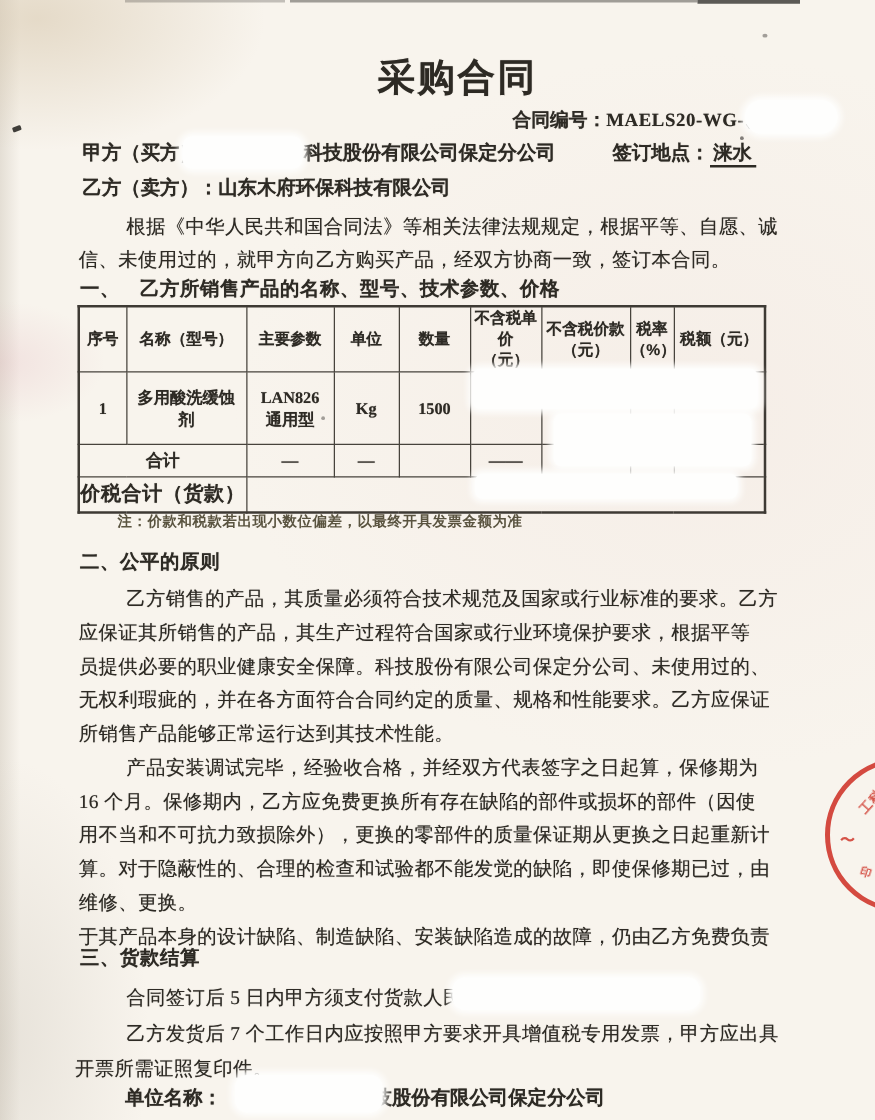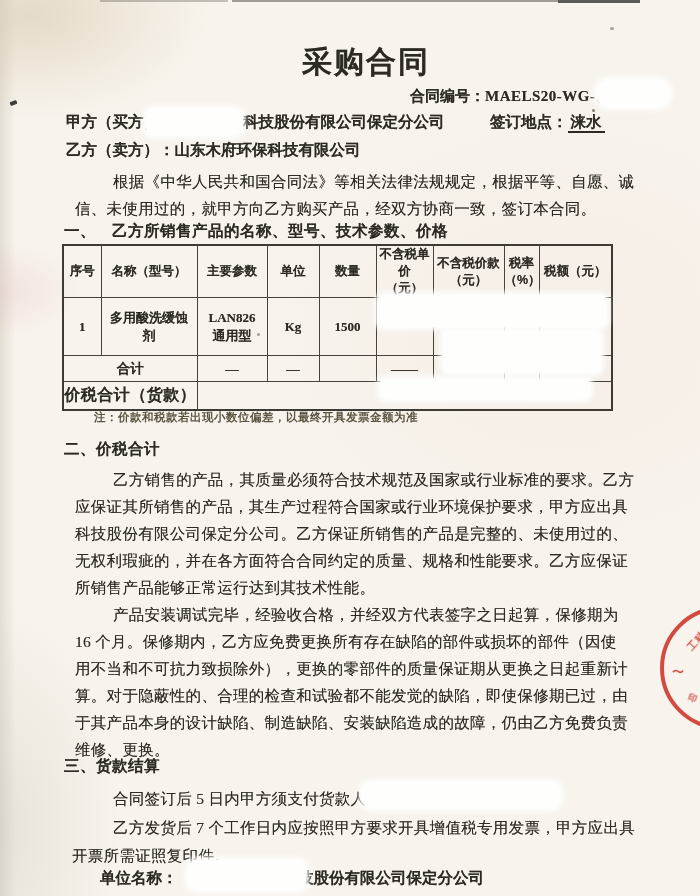--- a/index.html
+++ b/index.html
@@ -21,21 +21,21 @@
   .ink{color:#2d2a24; text-shadow:0 0 .6px rgba(45,42,36,.55);}
   .title{left:0;right:0;top:42px;text-align:center;font-size:30px;letter-spacing:2px;transform:translateX(16px);}
   .contract-line{left:410px;top:87px;font-size:15px;}
   .contract-line .num{font-family:"Liberation Serif","DejaVu Serif",serif;font-weight:700;letter-spacing:.5px;}
   .line-a{left:66px;top:112px;font-size:15.5px;white-space:nowrap;}
   .pa-name{position:absolute;left:177px;top:0;font-weight:600;}
   .sign-group{position:absolute;left:396px;top:0;margin-left:28px;}
   .sign-place{border-bottom:2px solid #2d2a24;padding:0 3px 1px 3px;}
   .line-b{left:66px;top:140px;font-size:15.5px;white-space:nowrap;text-align:right;}
   .pre{left:63px;top:168px;font-size:15.5px;line-height:27px;letter-spacing:.3px;width:590px;}
-  .pline{height:27px;white-space:nowrap;margin-left:12px;}
+  .pline{height:27px;white-space:nowrap;}
   .indent{padding-left:38px;}
   .sec-head{font-size:15.5px;letter-spacing:.5px;white-space:nowrap;}
   .s1h{left:64px;top:221px;}
   .s2h{left:64px;top:439px;}
   .s3h{left:64px;top:756px;}
   table.goods{
     position:absolute;left:62px;top:244px;border-collapse:collapse;table-layout:fixed;
     width:549px;font-family:"Liberation Sans","DejaVu Sans",sans-serif;
   }
   table.goods th, table.goods td{border:1.6px solid #47433c;padding:0;text-align:center;overflow:hidden;}
@@ -180,35 +180,35 @@
     </tr>
     <tr class="grand">
       <td colspan="2" class="grandlbl">价税合计（货款）</td>
       <td colspan="7"></td>
     </tr>
   </tbody>
     </table>
 
   <div class="abs note">注：价款和税款若出现小数位偏差，以最终开具发票金额为准</div>
 
-  <div class="abs sec-head s2h hei ink">二、价税合计</div>
+  <div class="abs sec-head s2h hei ink">二、公平的原则</div>
   <div class="abs para p1 ink">
     <div class="pline indent">乙方销售的产品，其质量必须符合技术规范及国家或行业标准的要求。乙方</div>
-    <div class="pline">应保证其所销售的产品，其生产过程符合国家或行业环境保护要求，甲方应出具</div>
-    <div class="pline">科技股份有限公司保定分公司。乙方保证所销售的产品是完整的、未使用过的、</div>
+    <div class="pline">应保证其所销售的产品，其生产过程符合国家或行业环境保护要求，根据平等</div>
+    <div class="pline">员提供必要的职业健康安全保障。科技股份有限公司保定分公司、未使用过的、</div>
     <div class="pline">无权利瑕疵的，并在各方面符合合同约定的质量、规格和性能要求。乙方应保证</div>
     <div class="pline">所销售产品能够正常运行达到其技术性能。</div>
   </div>
   <div class="abs para p2 ink">
     <div class="pline indent">产品安装调试完毕，经验收合格，并经双方代表签字之日起算，保修期为</div>
     <div class="pline">16 个月。保修期内，乙方应免费更换所有存在缺陷的部件或损坏的部件（因使</div>
     <div class="pline">用不当和不可抗力致损除外），更换的零部件的质量保证期从更换之日起重新计</div>
     <div class="pline">算。对于隐蔽性的、合理的检查和试验都不能发觉的缺陷，即使保修期已过，由</div>
+    <div class="pline">维修、更换。</div>
     <div class="pline">于其产品本身的设计缺陷、制造缺陷、安装缺陷造成的故障，仍由乙方免费负责</div>
-    <div class="pline">维修、更换。</div>
   </div>
 
   <div class="abs sec-head s3h hei ink">三、货款结算</div>
   <div class="abs para s3l1 ink">
     <div class="pline indent">合同签订后 5 日内甲方须支付货款人民币</div>
   </div>
   <div class="abs para s3l2 ink">
     <div class="pline indent">乙方发货后 7 个工作日内应按照甲方要求开具增值税专用发票，甲方应出具</div>
   </div>
   <div class="abs para s3l3 ink">

